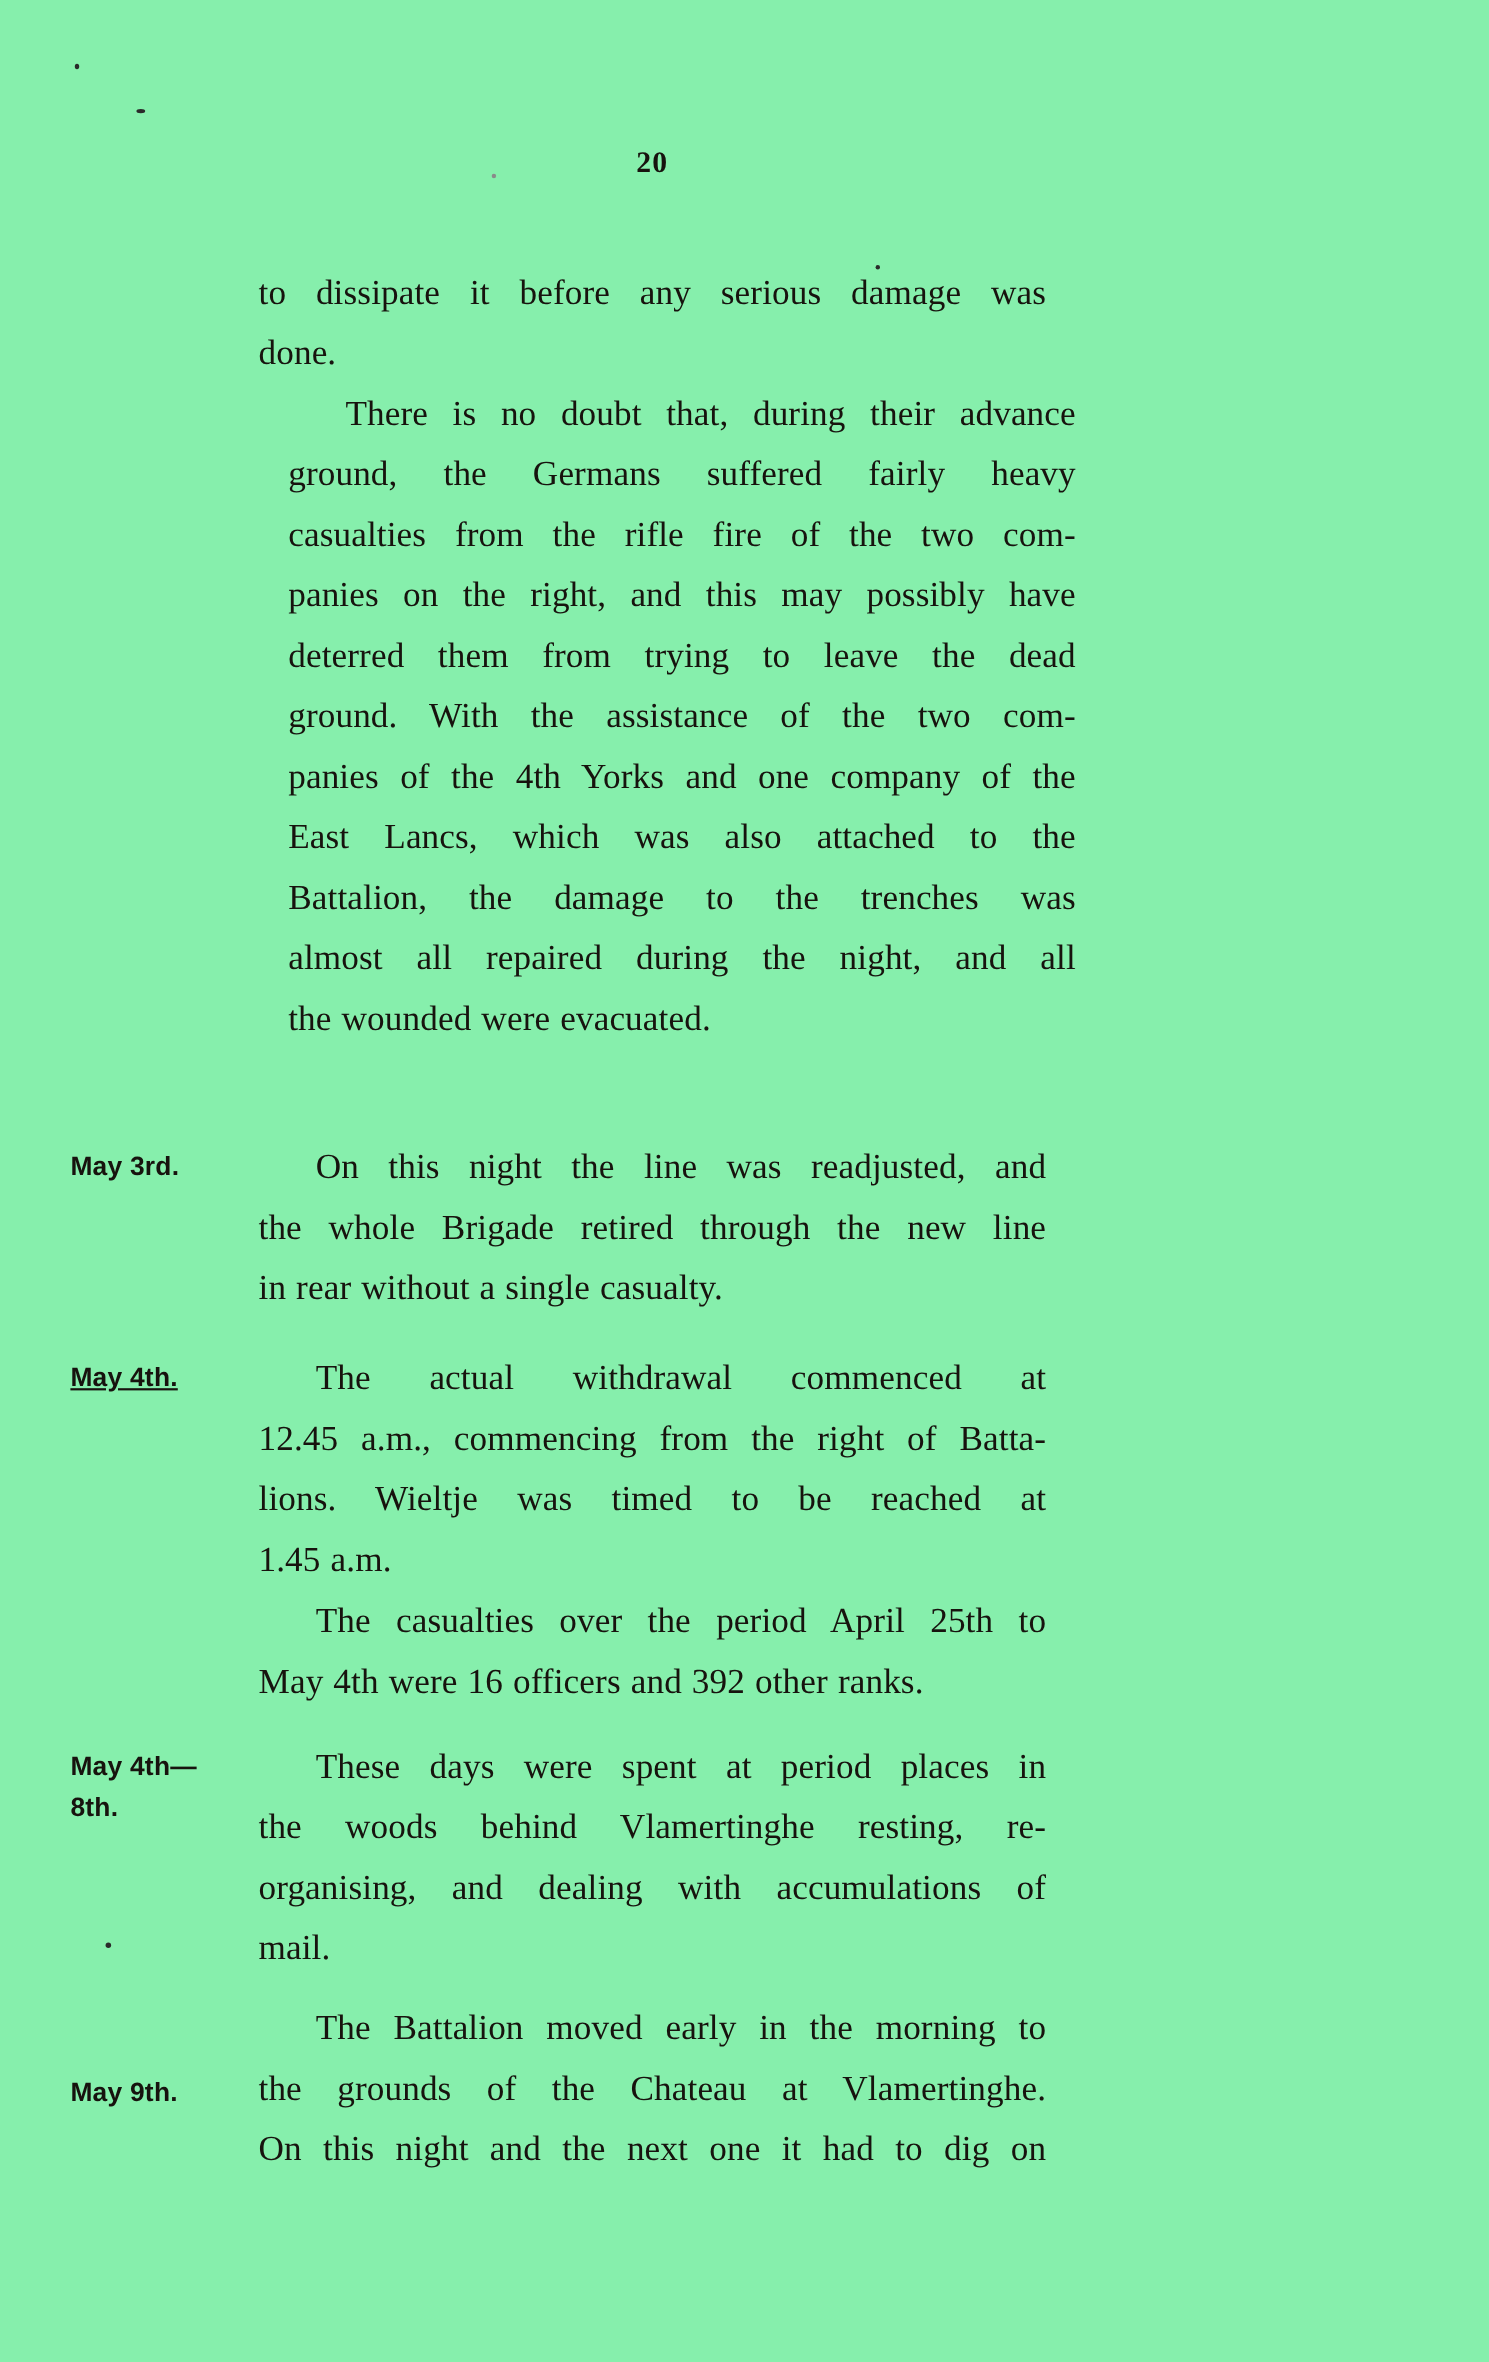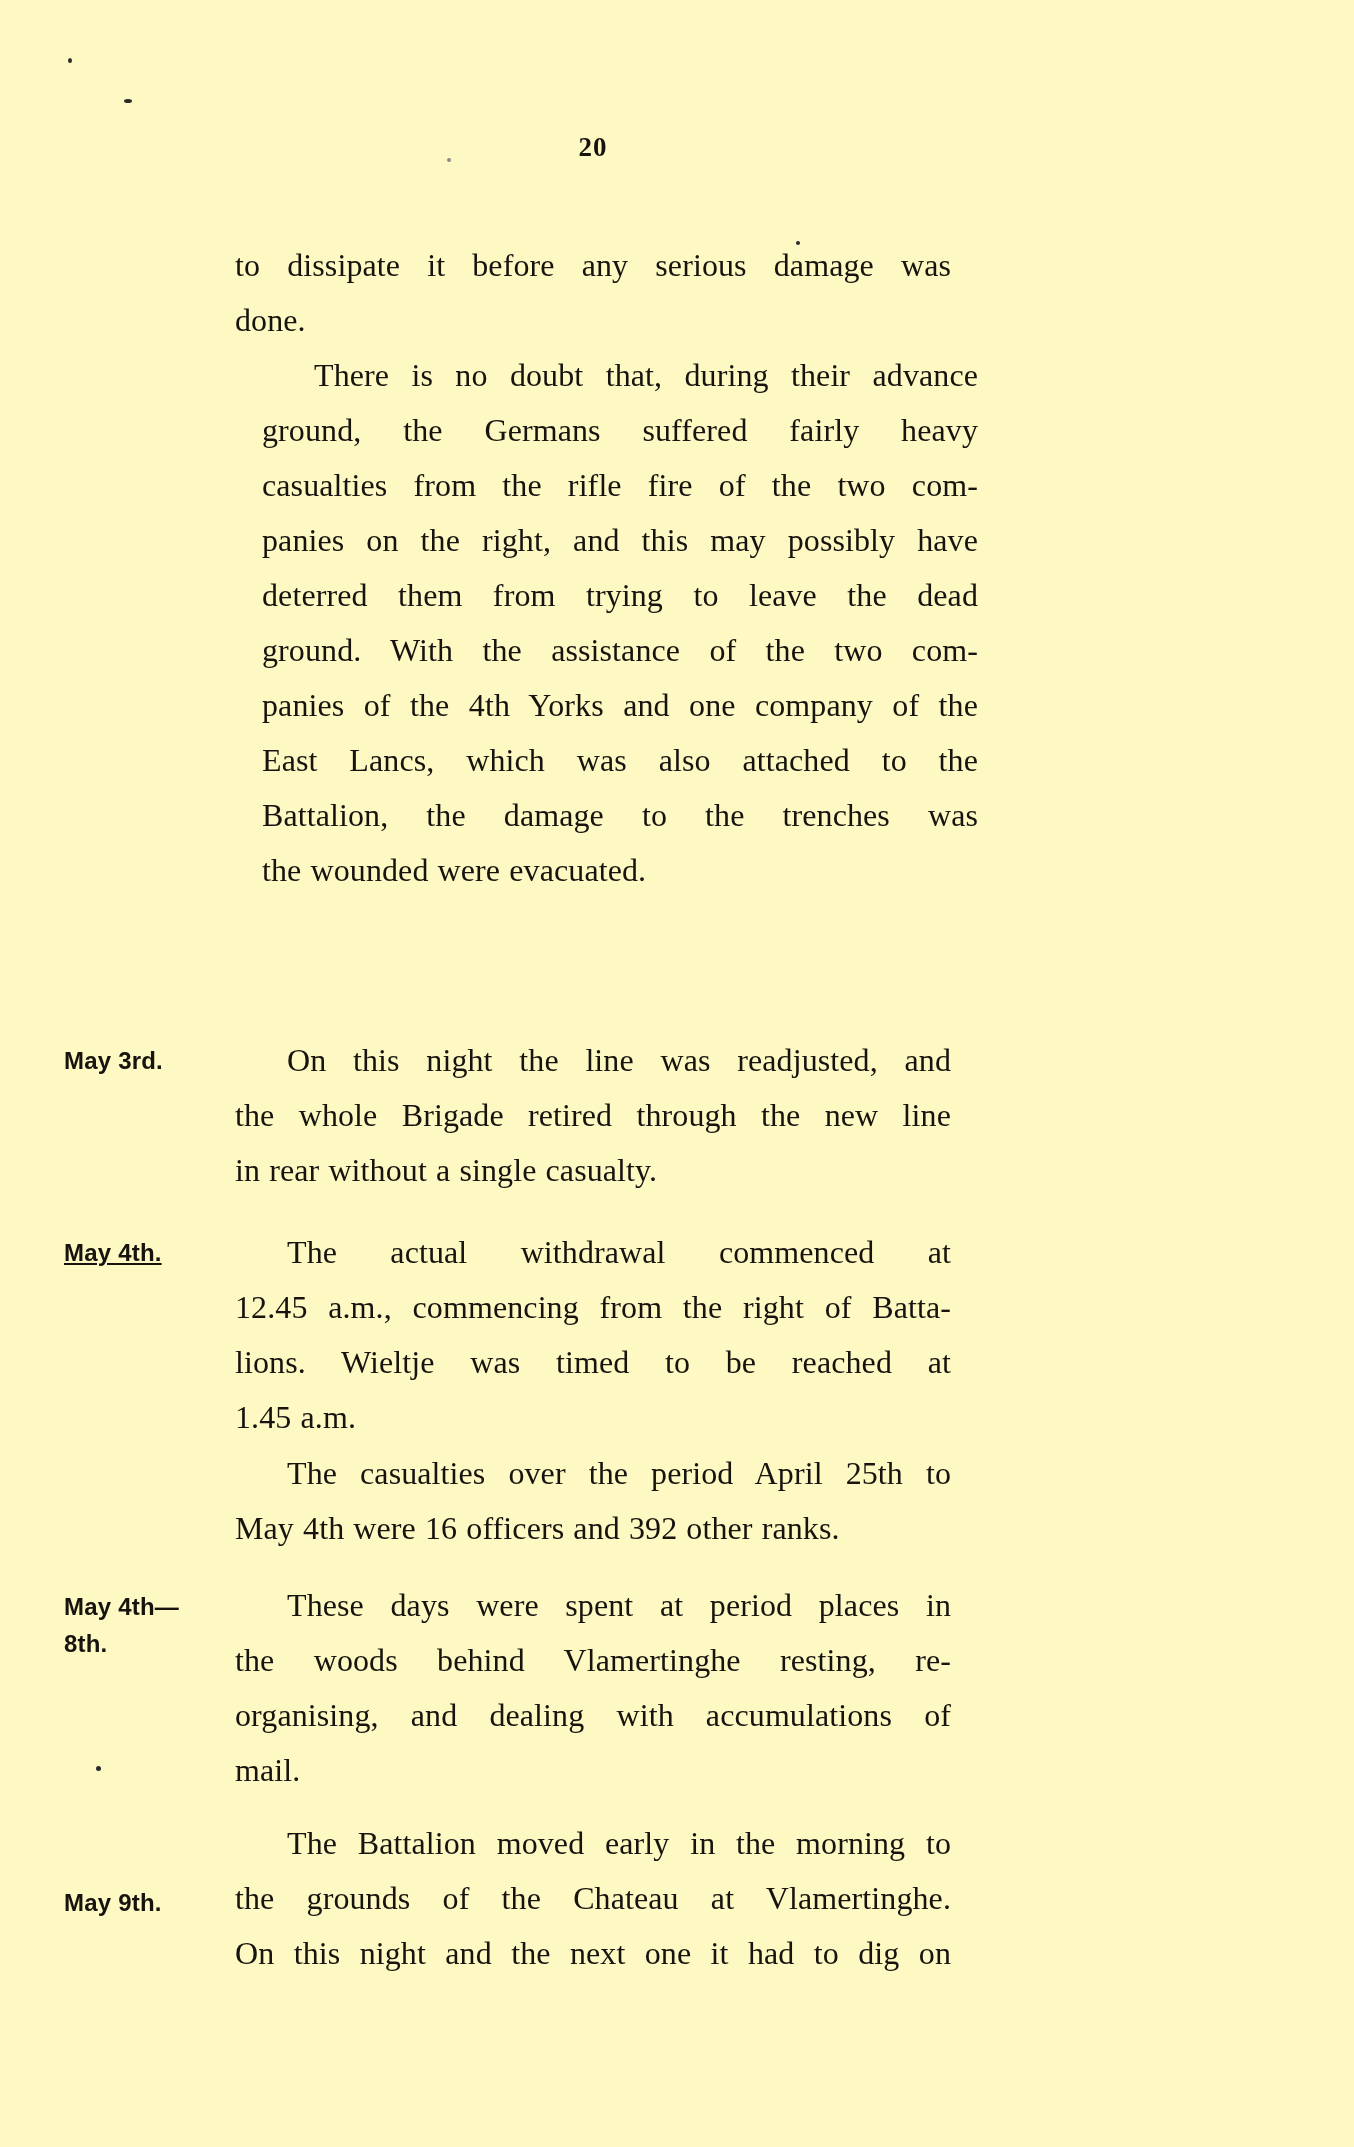--- a/index.html
+++ b/index.html
@@ -11,21 +11,21 @@
     width: 1354px;
     height: 2147px;
     position: relative;
     overflow: hidden;
     font-family: "Liberation Serif", "DejaVu Serif", serif;
     color: #17130e;
   }
   .page {
     position: absolute;
     inset: 0;
-    background: #fef9c3;
+    background: #86efac;
   }
   .page-number {
     position: absolute;
     left: 235px;
     width: 716px;
     top: 132px;
     text-align: center;
     font-size: 27px;
     letter-spacing: 1px;
     font-weight: bold;
@@ -88,20 +88,21 @@
       <div class="para" style="top: 348px; margin-left: 27px;">
         <div class="line j indent">There is no doubt that, during their advance</div>
         <div class="line j">ground, the Germans suffered fairly heavy</div>
         <div class="line j">casualties from the rifle fire of the two com-</div>
         <div class="line j">panies on the right, and this may possibly have</div>
         <div class="line j">deterred them from trying to leave the dead</div>
         <div class="line j">ground. With the assistance of the two com-</div>
         <div class="line j">panies of the 4th Yorks and one company of the</div>
         <div class="line j">East Lancs, which was also attached to the</div>
         <div class="line j">Battalion, the damage to the trenches was</div>
+        <div class="line j">almost all repaired during the night, and all</div>
         <div class="line">the wounded were evacuated.</div>
       </div>
       <div class="margin-note" style="top: 1042px;">
         <div class="mline">May 3rd.</div>
       </div>
       <div class="para" style="top: 1033px;">
         <div class="line j indent">On this night the line was readjusted, and</div>
         <div class="line j">the whole Brigade retired through the new line</div>
         <div class="line">in rear without a single casualty.</div>
       </div>

